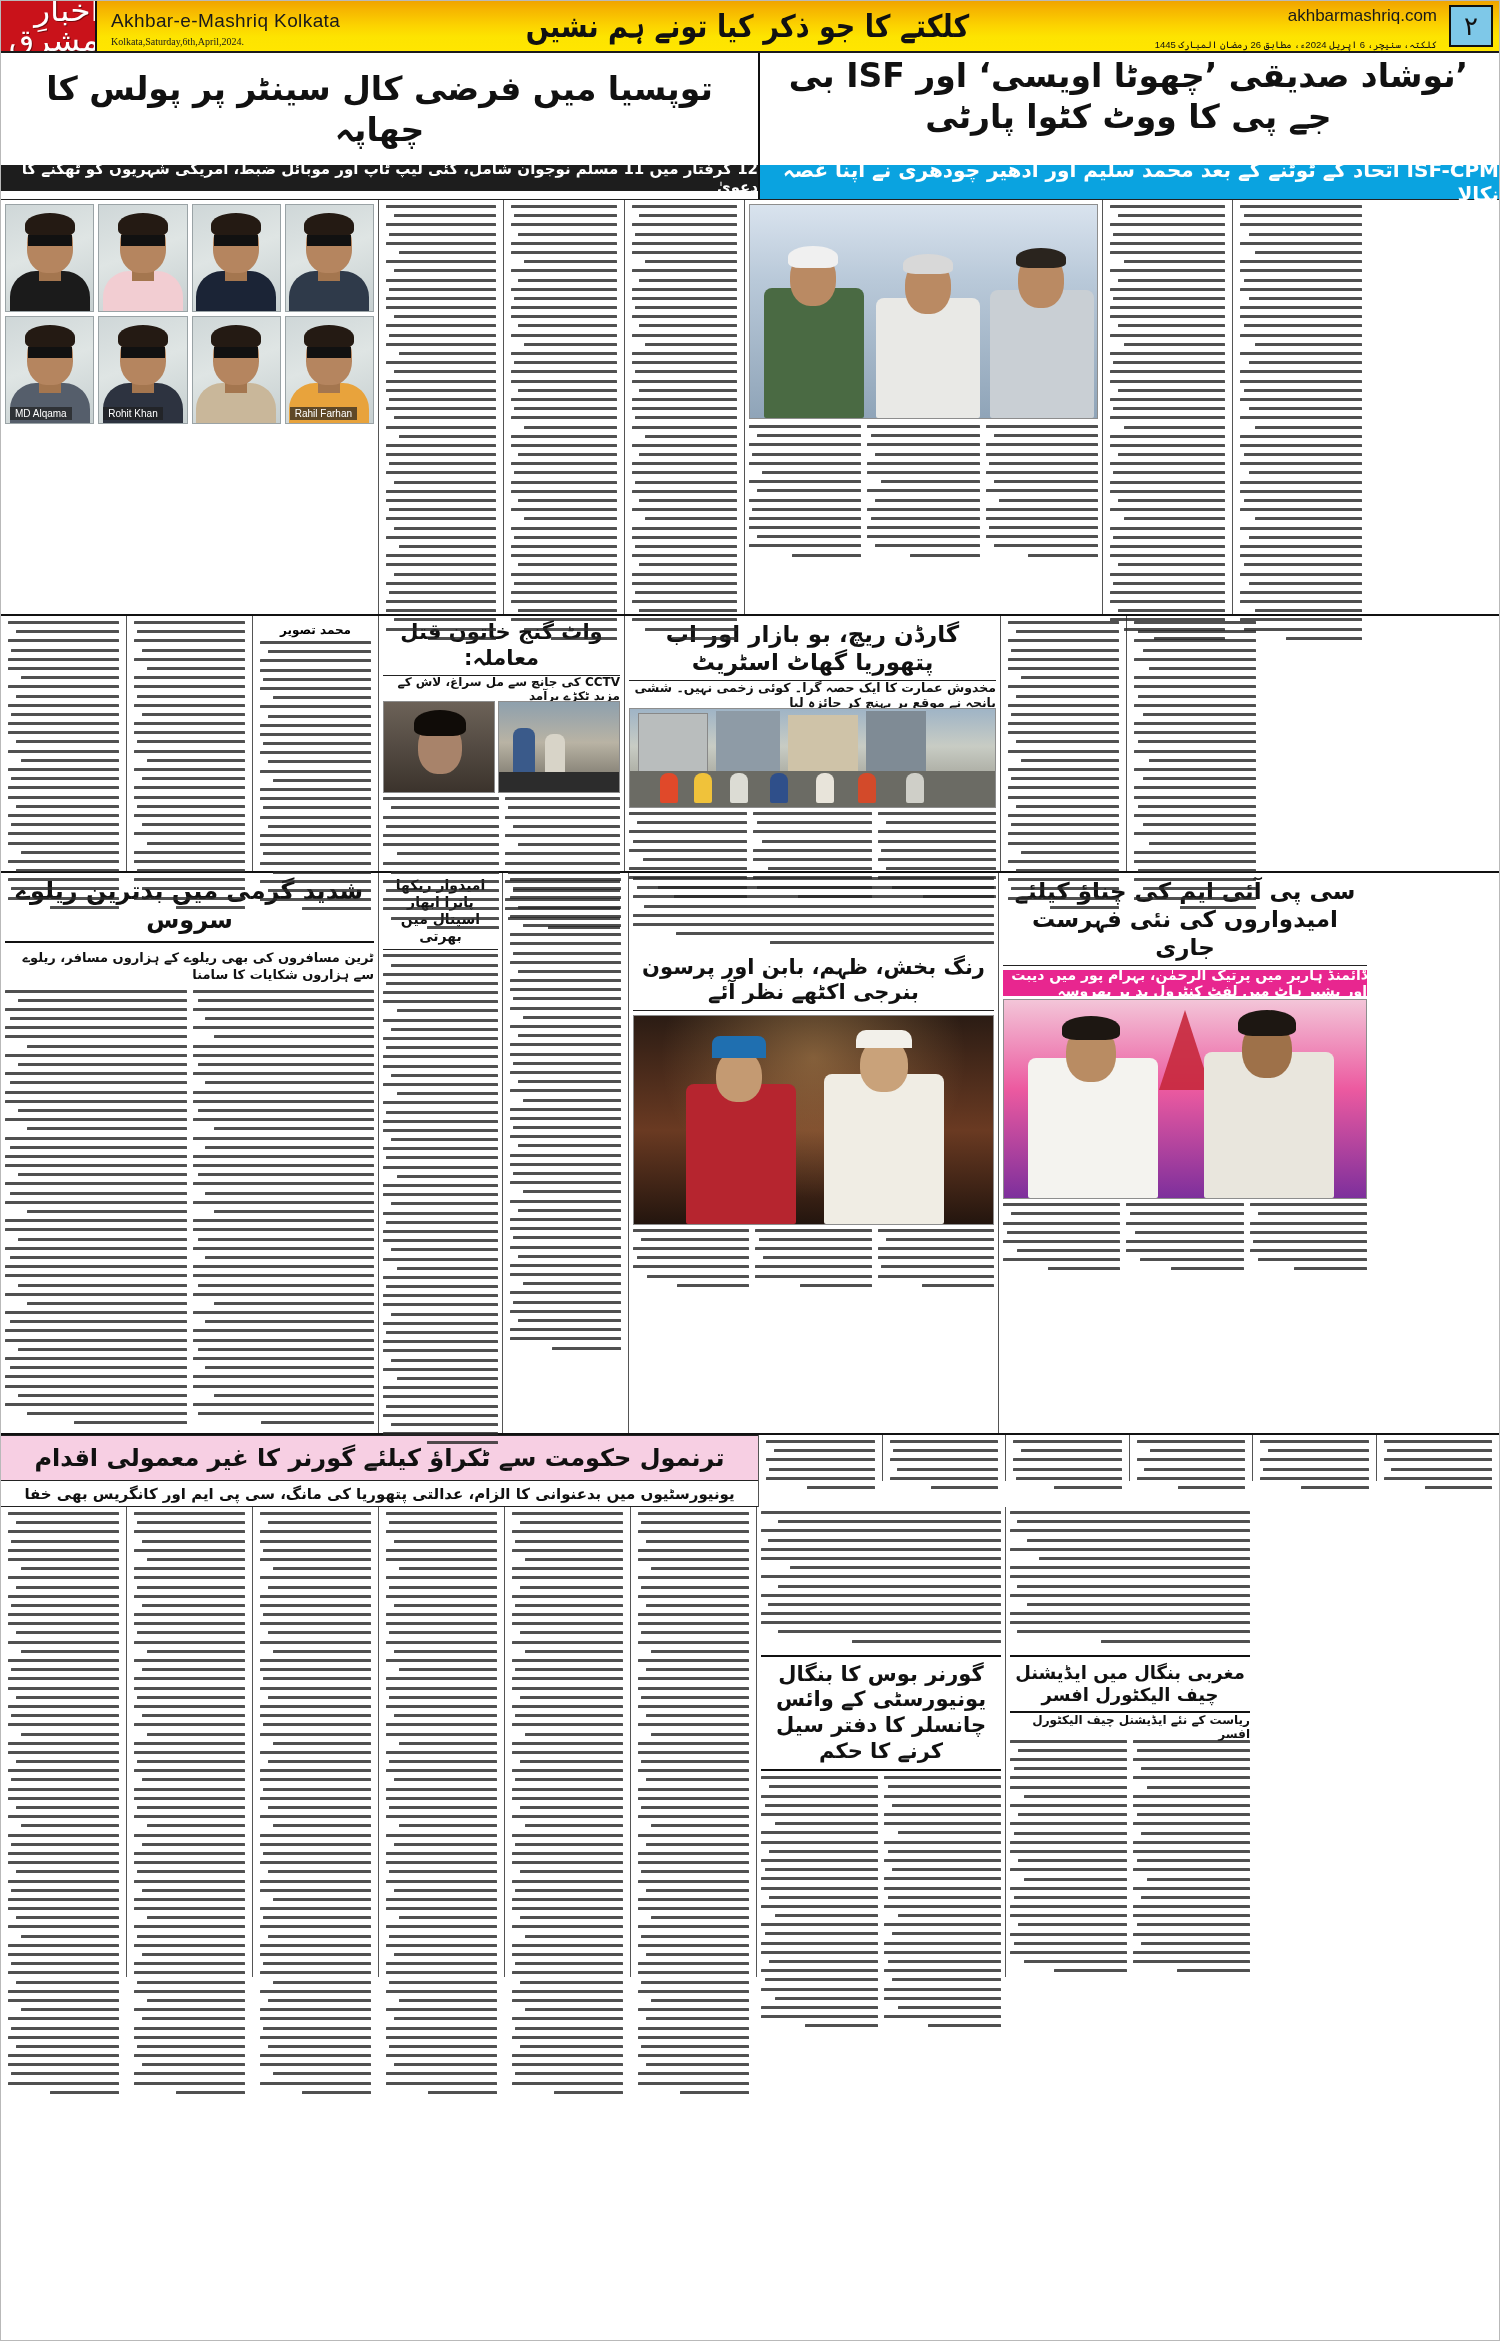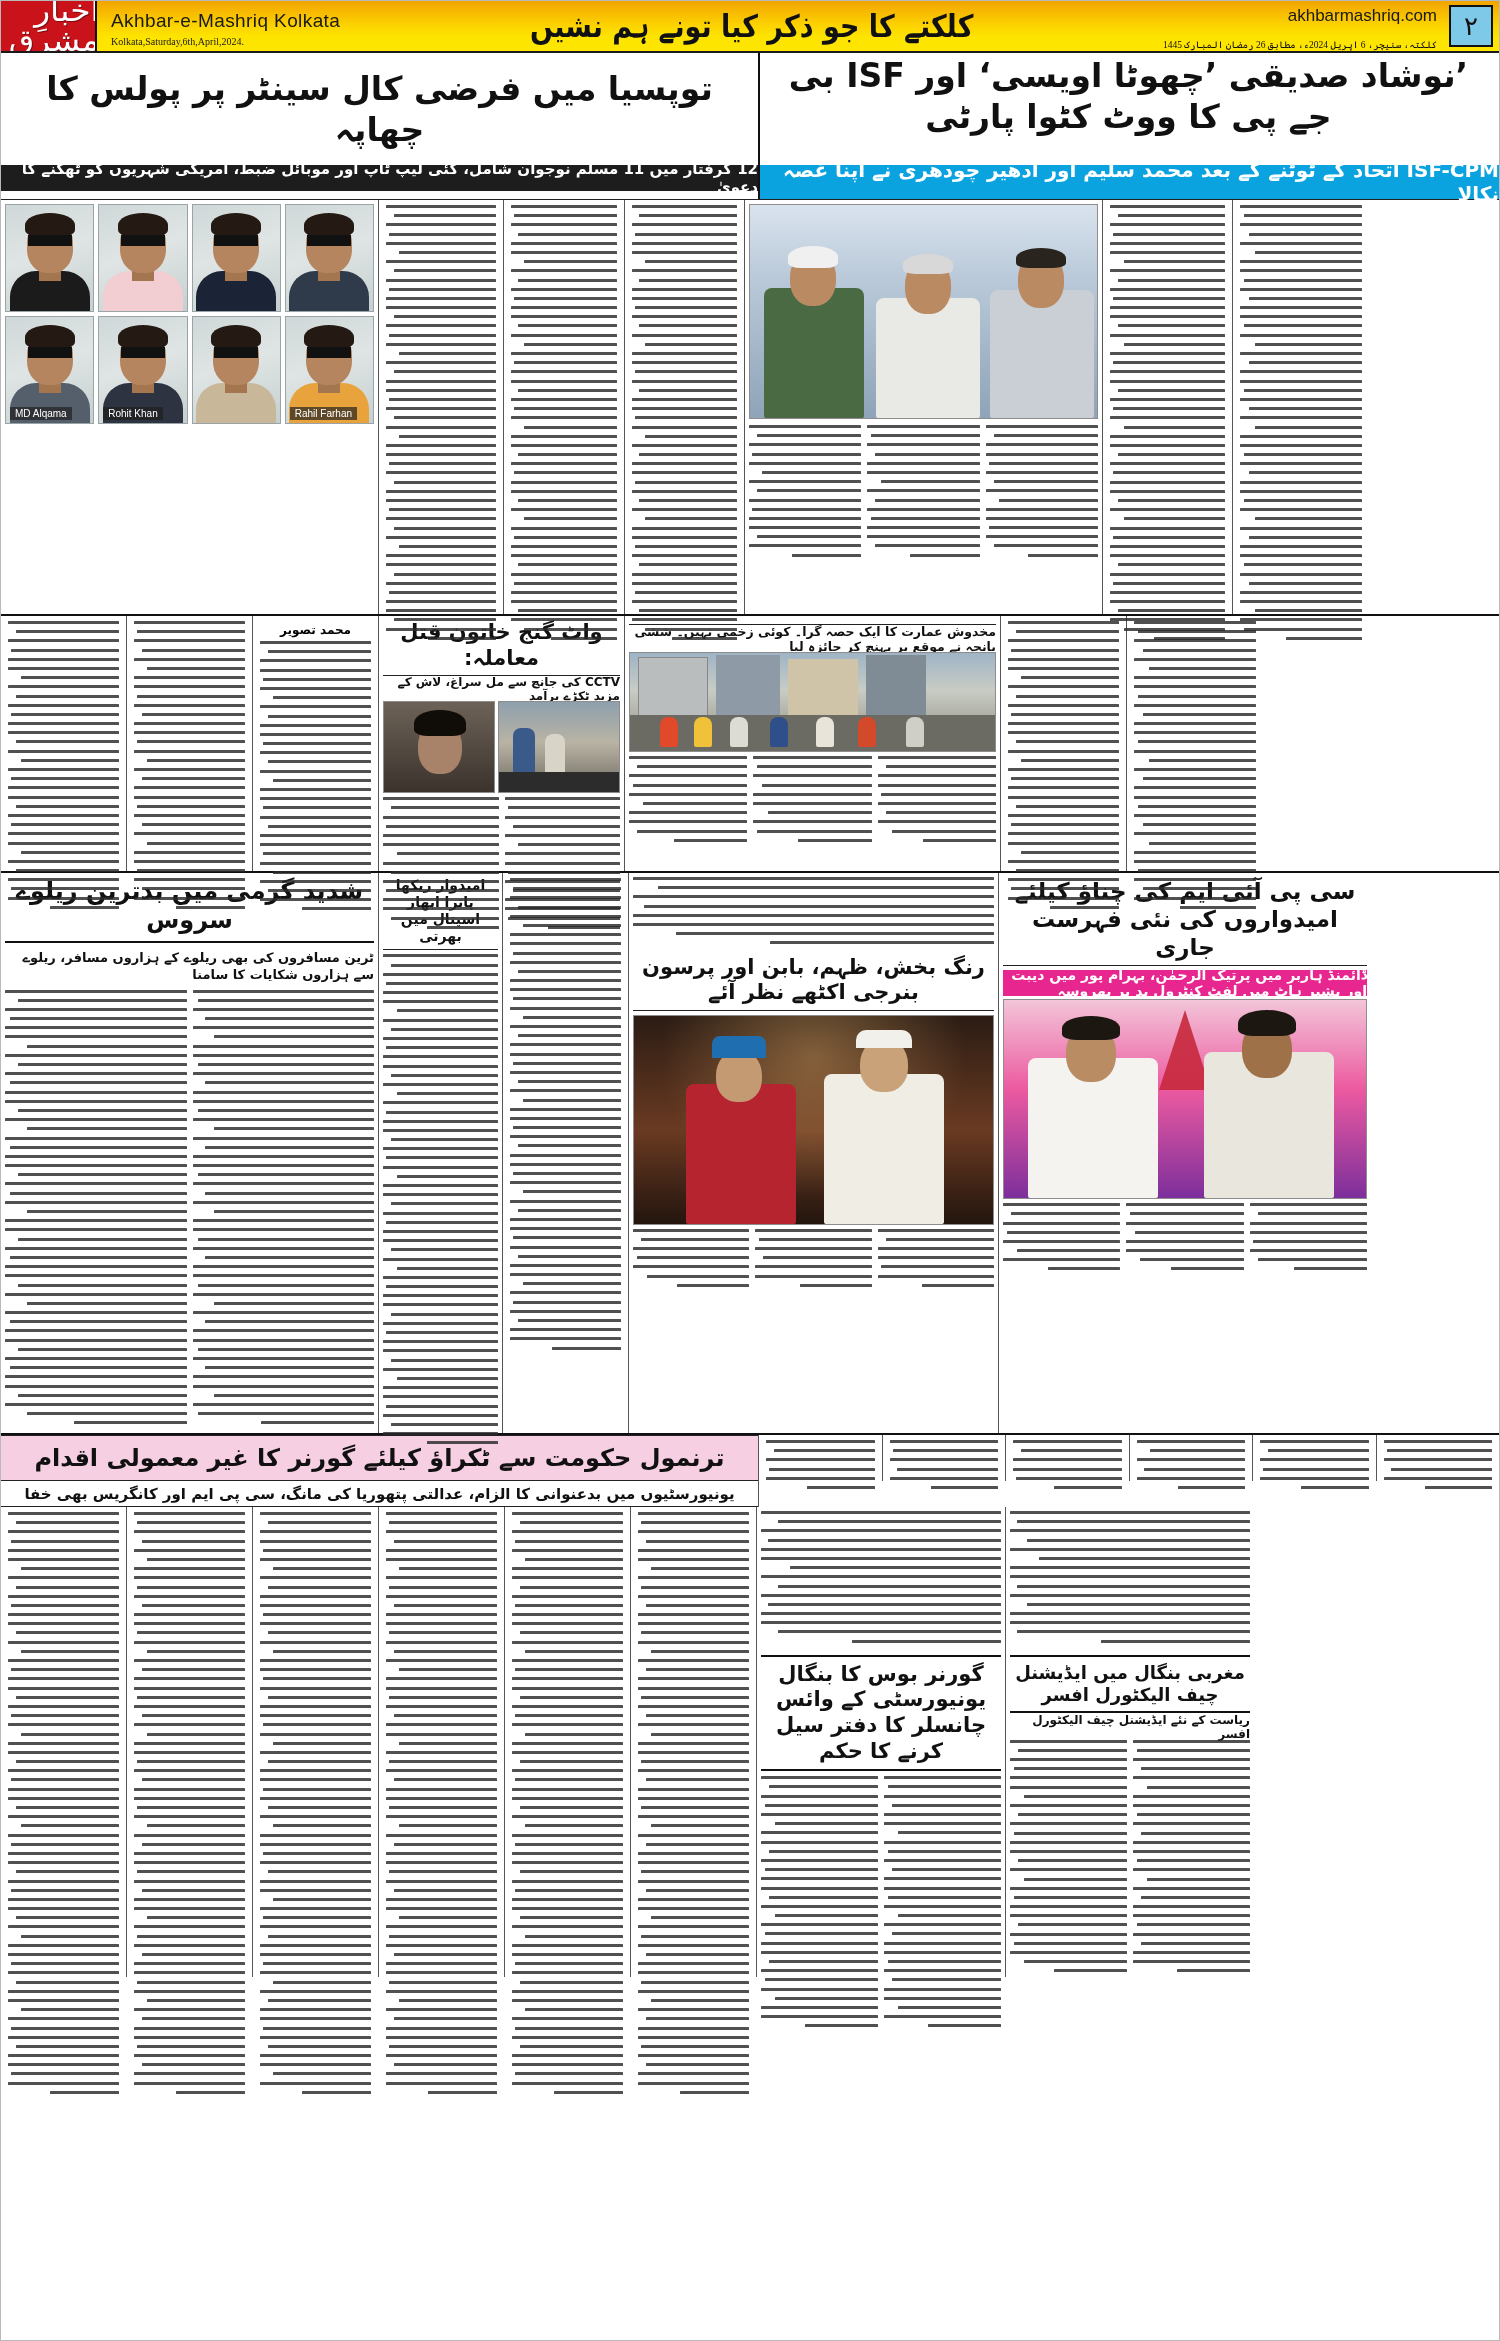--- a/index.html
+++ b/index.html
@@ -54,21 +54,21 @@
     font-family: "DejaVu Sans", sans-serif;
     font-size: 27px; font-weight: bold; color: #111;
     white-space: nowrap; transform: scaleY(1.15);
   }
   .mast-right {
     padding: 3px 10px 0 0; display: flex; flex-direction: column;
     align-items: flex-end; justify-content: center;
   }
   .mast-url { font-family: "Liberation Sans", sans-serif; font-size: 17px; color: #1a1a1a; }
   .mast-date-ur {
-    font-family: Liberation Serif, serif; font-size: 9.5px;
+    font-family: Liberation Sans, sans-serif; font-size: 9.5px;
     color: #111; direction: rtl; margin-top: 13px; white-space: nowrap; text-align: center;
   }
   .page-num {
     width: 44px; margin: 4px 6px 4px 2px;
     background: #7ec8e8; border: 2px solid #111;
     display: flex; align-items: center; justify-content: center;
     font-family: "DejaVu Sans", sans-serif; font-size: 26px; color: #111;
   }
   .hl {
     direction: rtl; text-align: center;
@@ -785,20 +785,21 @@
             <div class="ln s2"></div>
             <div class="ln s1"></div>
           <div class="ln s1"></div>
             <div class="ln s3"></div>
             <div class="ln s5"></div>
         </div>
       </div>
     </div>
 
     <div style="width:376px;border-right:1px solid #555;padding:4px;">
+      <div class="sec-head" style="font-size:23px;">گارڈن ریچ، بو بازار اور اب پتھوریا گھاٹ اسٹریٹ</div>
       <div class="hrule"></div>
       <div class="band-sub" style="font-size:12.5px;height:20px;">مخدوش عمارت کا ایک حصہ گرا۔ کوئی زخمی نہیں۔ ششی پانجہ نے موقع پر پہنچ کر جائزہ لیا</div>
       <div class="photo sc-street" style="height:100px;margin-top:3px;">
         <div style="position:absolute;left:8px;top:4px;width:70px;height:64px;background:#b9bdbd;border:1px solid #888;"></div>
         <div style="position:absolute;left:86px;top:2px;width:64px;height:60px;background:#8e9ba6;"></div>
         <div style="position:absolute;left:158px;top:6px;width:70px;height:58px;background:#cfc3a8;"></div>
         <div style="position:absolute;left:236px;top:2px;width:60px;height:62px;background:#7f8b95;"></div>
         <div style="position:absolute;left:0;right:0;bottom:0;height:36px;background:#6b6b64;"></div>
         <div class="fig" style="left:30px;bottom:4px;width:18px;height:30px;background:#e0492a;"></div>
         <div class="fig" style="left:64px;bottom:4px;width:18px;height:30px;background:#f0c23a;"></div>

